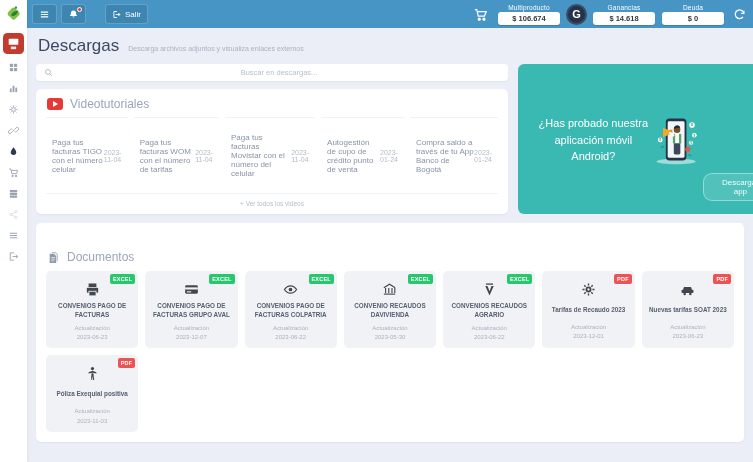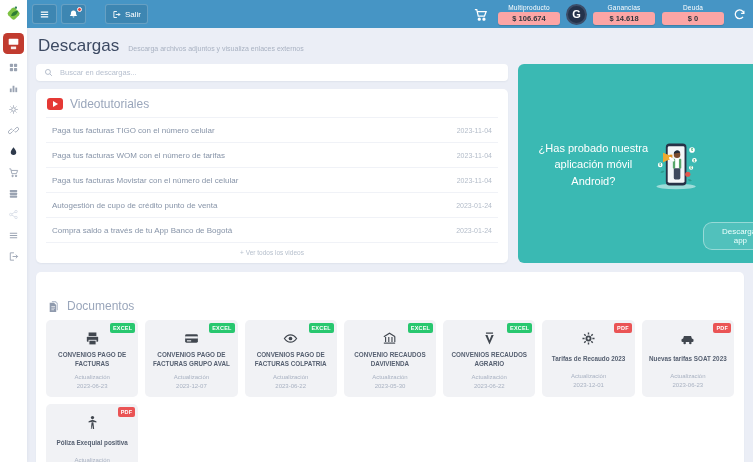--- a/index.html
+++ b/index.html
@@ -13,40 +13,40 @@
   .ic{display:inline-flex;align-items:center;justify-content:center;}
   
   .rightcol{flex:1;display:flex;flex-direction:column;min-width:0;}
   header{height:28px;background:#4695c5;display:flex;align-items:center;padding:0 7px 0 5px;gap:4px;flex-shrink:0;}
   .hdr-btn{background:#3d86b2;border:1px solid rgba(255,255,255,.22);border-radius:3px;height:20px;display:flex;align-items:center;justify-content:center;padding:0 6px;gap:4px;color:#fff;font-size:8px;cursor:pointer;position:relative;}
   .hdr-btn .dot{position:absolute;top:2px;right:3px;width:5px;height:5px;border-radius:50%;background:#e8453c;border:1px solid #f7f9fb;}
   .wallet{display:flex;align-items:center;gap:7px;margin-left:auto;}
   .cart-ic{margin-right:3px;cursor:pointer;}
   .wg{display:flex;flex-direction:column;align-items:center;gap:1px;}
   .wg .lbl{color:#fff;font-size:6.5px;letter-spacing:.2px;}
-  .wg .pill{background:#fca5a5;border-radius:3px;font-size:7.5px;font-weight:bold;color:#33383f;padding:2px 9px;width:62px;text-align:center;box-shadow:0 1px 1px rgba(0,0,0,.15);}
+  .wg .pill{background:#ffffff;border-radius:3px;font-size:7.5px;font-weight:bold;color:#33383f;padding:2px 9px;width:62px;text-align:center;box-shadow:0 1px 1px rgba(0,0,0,.15);}
   .coin{width:21px;height:21px;border-radius:50%;background:#24324a;color:#fff;font-weight:bold;font-size:11px;display:flex;align-items:center;justify-content:center;border:2px solid #3c4d68;margin:0 -1px;}
   .refresh{cursor:pointer;margin-left:2px;}
   
   main{flex:1;padding:6px 9px 0 9px;overflow:hidden;}
   .page-head{display:flex;align-items:baseline;gap:9px;margin:2px 0 8px 2px;}
   .pt{font-size:17px;color:#3d4a63;font-weight:500;}
   .ps{font-size:7px;color:#a9b2c2;}
   .cols{display:flex;gap:10px;align-items:stretch;}
   .leftcol{width:472px;flex-shrink:0;display:flex;flex-direction:column;}
   .search{background:#fff;border-radius:4px;height:17px;display:flex;align-items:center;padding:0 8px;gap:5px;box-shadow:0 1px 2px rgba(40,60,90,.06);}
-  .search input{border:0;outline:0;flex:1;font-size:7.5px;color:#6b7789;background:transparent;}
+  .search input{border:0;outline:0;flex:1;font-size:7.5px;color:#6b7789;background:transparent;text-align:center;}
   .search input::placeholder{color:#b6bfce;}
   .card{background:#fff;border-radius:5px;box-shadow:0 1px 2px rgba(40,60,90,.06);}
   .vid-card{margin-top:8px;padding:8px 10px 4px;flex:1;display:flex;flex-direction:column;}
   .sec-head{display:flex;align-items:center;gap:7px;margin:0 0 6px 1px;}
   .sec-title{font-size:12px;color:#9aa6bb;font-weight:400;}
   .play{width:16px;height:12px;background:#e53935;border-radius:3px;position:relative;flex-shrink:0;}
   .play::after{content:"";position:absolute;left:6px;top:3px;border-left:5px solid #fff;border-top:3px solid transparent;border-bottom:3px solid transparent;}
-  .vlist{flex:1;display:flex;flex-direction:column;}
+  .vlist{flex:1;display:flex;flex-direction:row;gap:6px;}
   .vrow{display:flex;justify-content:space-between;align-items:center;padding:7.5px 6px;border-top:1px solid #f0f2f7;cursor:pointer;}
   .vrow .t{color:#8794a8;font-size:8px;}
   .vrow .d{color:#b3bcc9;font-size:7px;}
   .vfoot{text-align:center;font-size:6.5px;color:#b7c0cd;padding:6px 0 3px;border-top:1px solid #f0f2f7;cursor:pointer;}
   
   .promo{flex:1;background:#3ab9b3;border-radius:6px;display:flex;flex-direction:row;align-items:center;padding:15px 20px 13px;color:#fff;}
   .promo .pt2{font-size:11px;text-align:center;line-height:1.5;font-weight:500;}
   .promo .btn{background:rgba(255,255,255,.12);border:1px solid rgba(255,255,255,.4);color:#ecfffd;font-size:8px;border-radius:9px;padding:4px 18px;margin-top:auto;cursor:pointer;}
   .illu{margin:4px 0 6px;}
   

